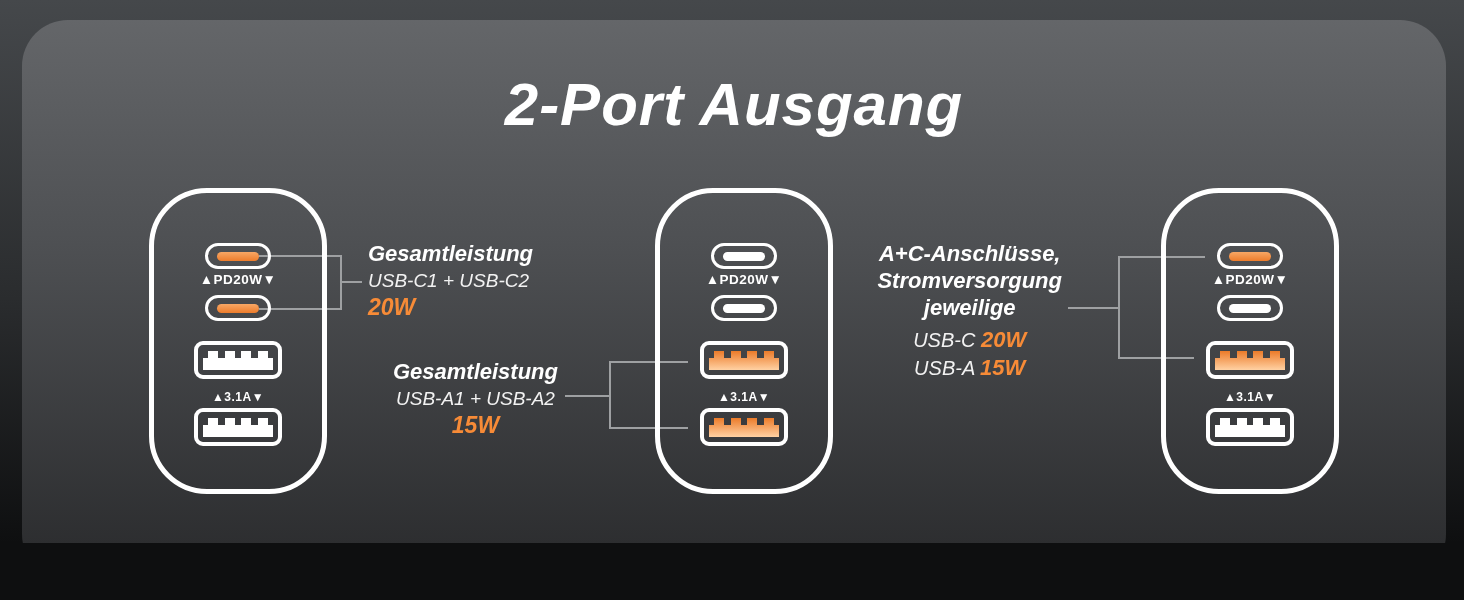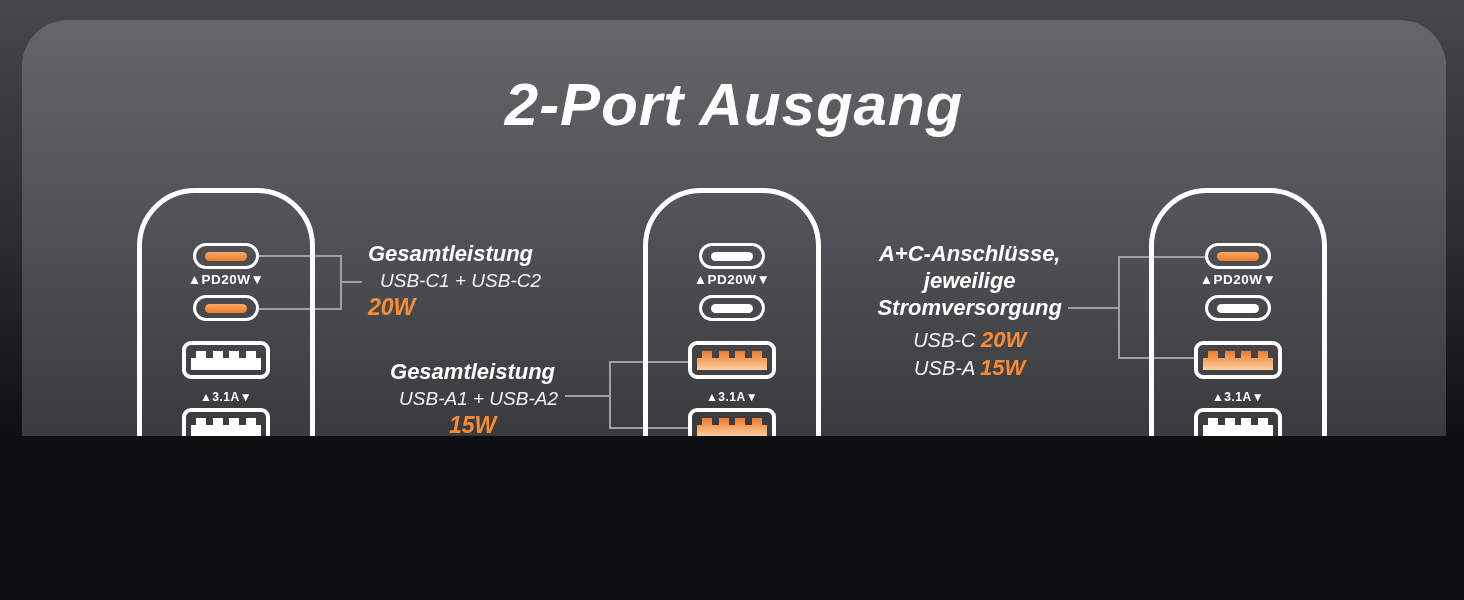--- a/index.html
+++ b/index.html
@@ -1,32 +1,32 @@
 <!DOCTYPE html>
 <html><head>
 <meta charset="utf-8">
 <style>
   html,body{margin:0;padding:0;background:#0e0f10;}
   .stage{
-    position:relative;width:1464px;height:436px;overflow:hidden;
+    position:relative;width:1464px;height:543px;overflow:hidden;
     background:linear-gradient(180deg,#45484b 0%,#2a2c2e 55%,#0e0f10 100%);
     font-family:"Liberation Sans",sans-serif;
   }
   .card{
     position:absolute;left:22px;top:20px;width:1424px;height:560px;border-radius:46px;
     background:linear-gradient(180deg,#646669 0%,#4e5053 40%,#292a2c 100%);
   }
   .title{
     position:absolute;left:22px;top:70px;width:1424px;text-align:center;
     font-size:60px;font-weight:bold;font-style:italic;color:#ffffff;letter-spacing:1px;
   }
   
   .charger{
     position:absolute;top:188px;width:178px;height:306px;box-sizing:border-box;
-    border:5px solid #ffffff;border-radius:58px;z-index:2;
+    border:5px solid #ffffff;border-radius:58px;z-index:2;margin-left:12px;
   }
   .charger.mid{left:643px;}
   .charger.left{left:137px;}
   .charger.right{left:1149px;}
   .cport{
     position:absolute;left:50%;transform:translateX(-50%);
     width:66px;height:26px;box-sizing:border-box;border:3px solid #ffffff;border-radius:13px;
     display:flex;align-items:center;justify-content:center;
   }
   .cbar{width:42px;height:9px;border-radius:5px;background:#ffffff;}
@@ -41,21 +41,21 @@
     color:#ffffff;font-weight:bold;text-align:center;
   }
   .pd{top:79px;font-size:13.5px;letter-spacing:0.5px;}
   .amp{top:197px;font-size:12px;letter-spacing:0.5px;}
   .pc1{top:50px;} .pc2{top:102px;} .pa1{top:148px;} .pa2{top:215px;}
   
   .cline{position:absolute;background:#9ea0a2;z-index:1;}
   
   .callout{position:absolute;z-index:3;white-space:nowrap;font-style:italic;}
   .co-title{font-size:22px;font-weight:bold;color:#ffffff;line-height:27px;}
-  .co-ports{font-size:19px;color:#f2f2f2;line-height:27px;margin-left:12px;}
+  .co-ports{font-size:19px;color:#f2f2f2;line-height:27px;}
   .co-value{font-size:23px;font-weight:bold;color:#f78b37;line-height:27px;}
   .co-row{font-size:20px;color:#f2f2f2;line-height:28px;}
   .co-row .val{font-size:22px;font-weight:bold;color:#f78b37;}
   .alignR{text-align:center;}
   .gap{height:5px;}
 </style>
 </head>
 <body>
 
 <svg width="0" height="0" style="position:absolute">
@@ -157,19 +157,19 @@
   </div>
 
   <div class="callout alignR" style="right:906px;top:358px">
     <div class="co-title">Gesamtleistung</div>
     <div class="co-ports">USB-A1 + USB-A2</div>
     <div class="co-value">15W</div>
   </div>
 
   <div class="callout alignR" style="right:402px;top:240px">
     <div class="co-title">A+C-Anschlüsse,</div>
+    <div class="co-title">Stromversorgung</div>
     <div class="co-title">jeweilige</div>
-    <div class="co-title">Stromversorgung</div>
     <div class="gap"></div>
     <div class="co-row"><span>USB-C</span> <span class="val">20W</span></div>
     <div class="co-row"><span>USB-A</span> <span class="val">15W</span></div>
   </div>
 </div>
 
 </body></html>

